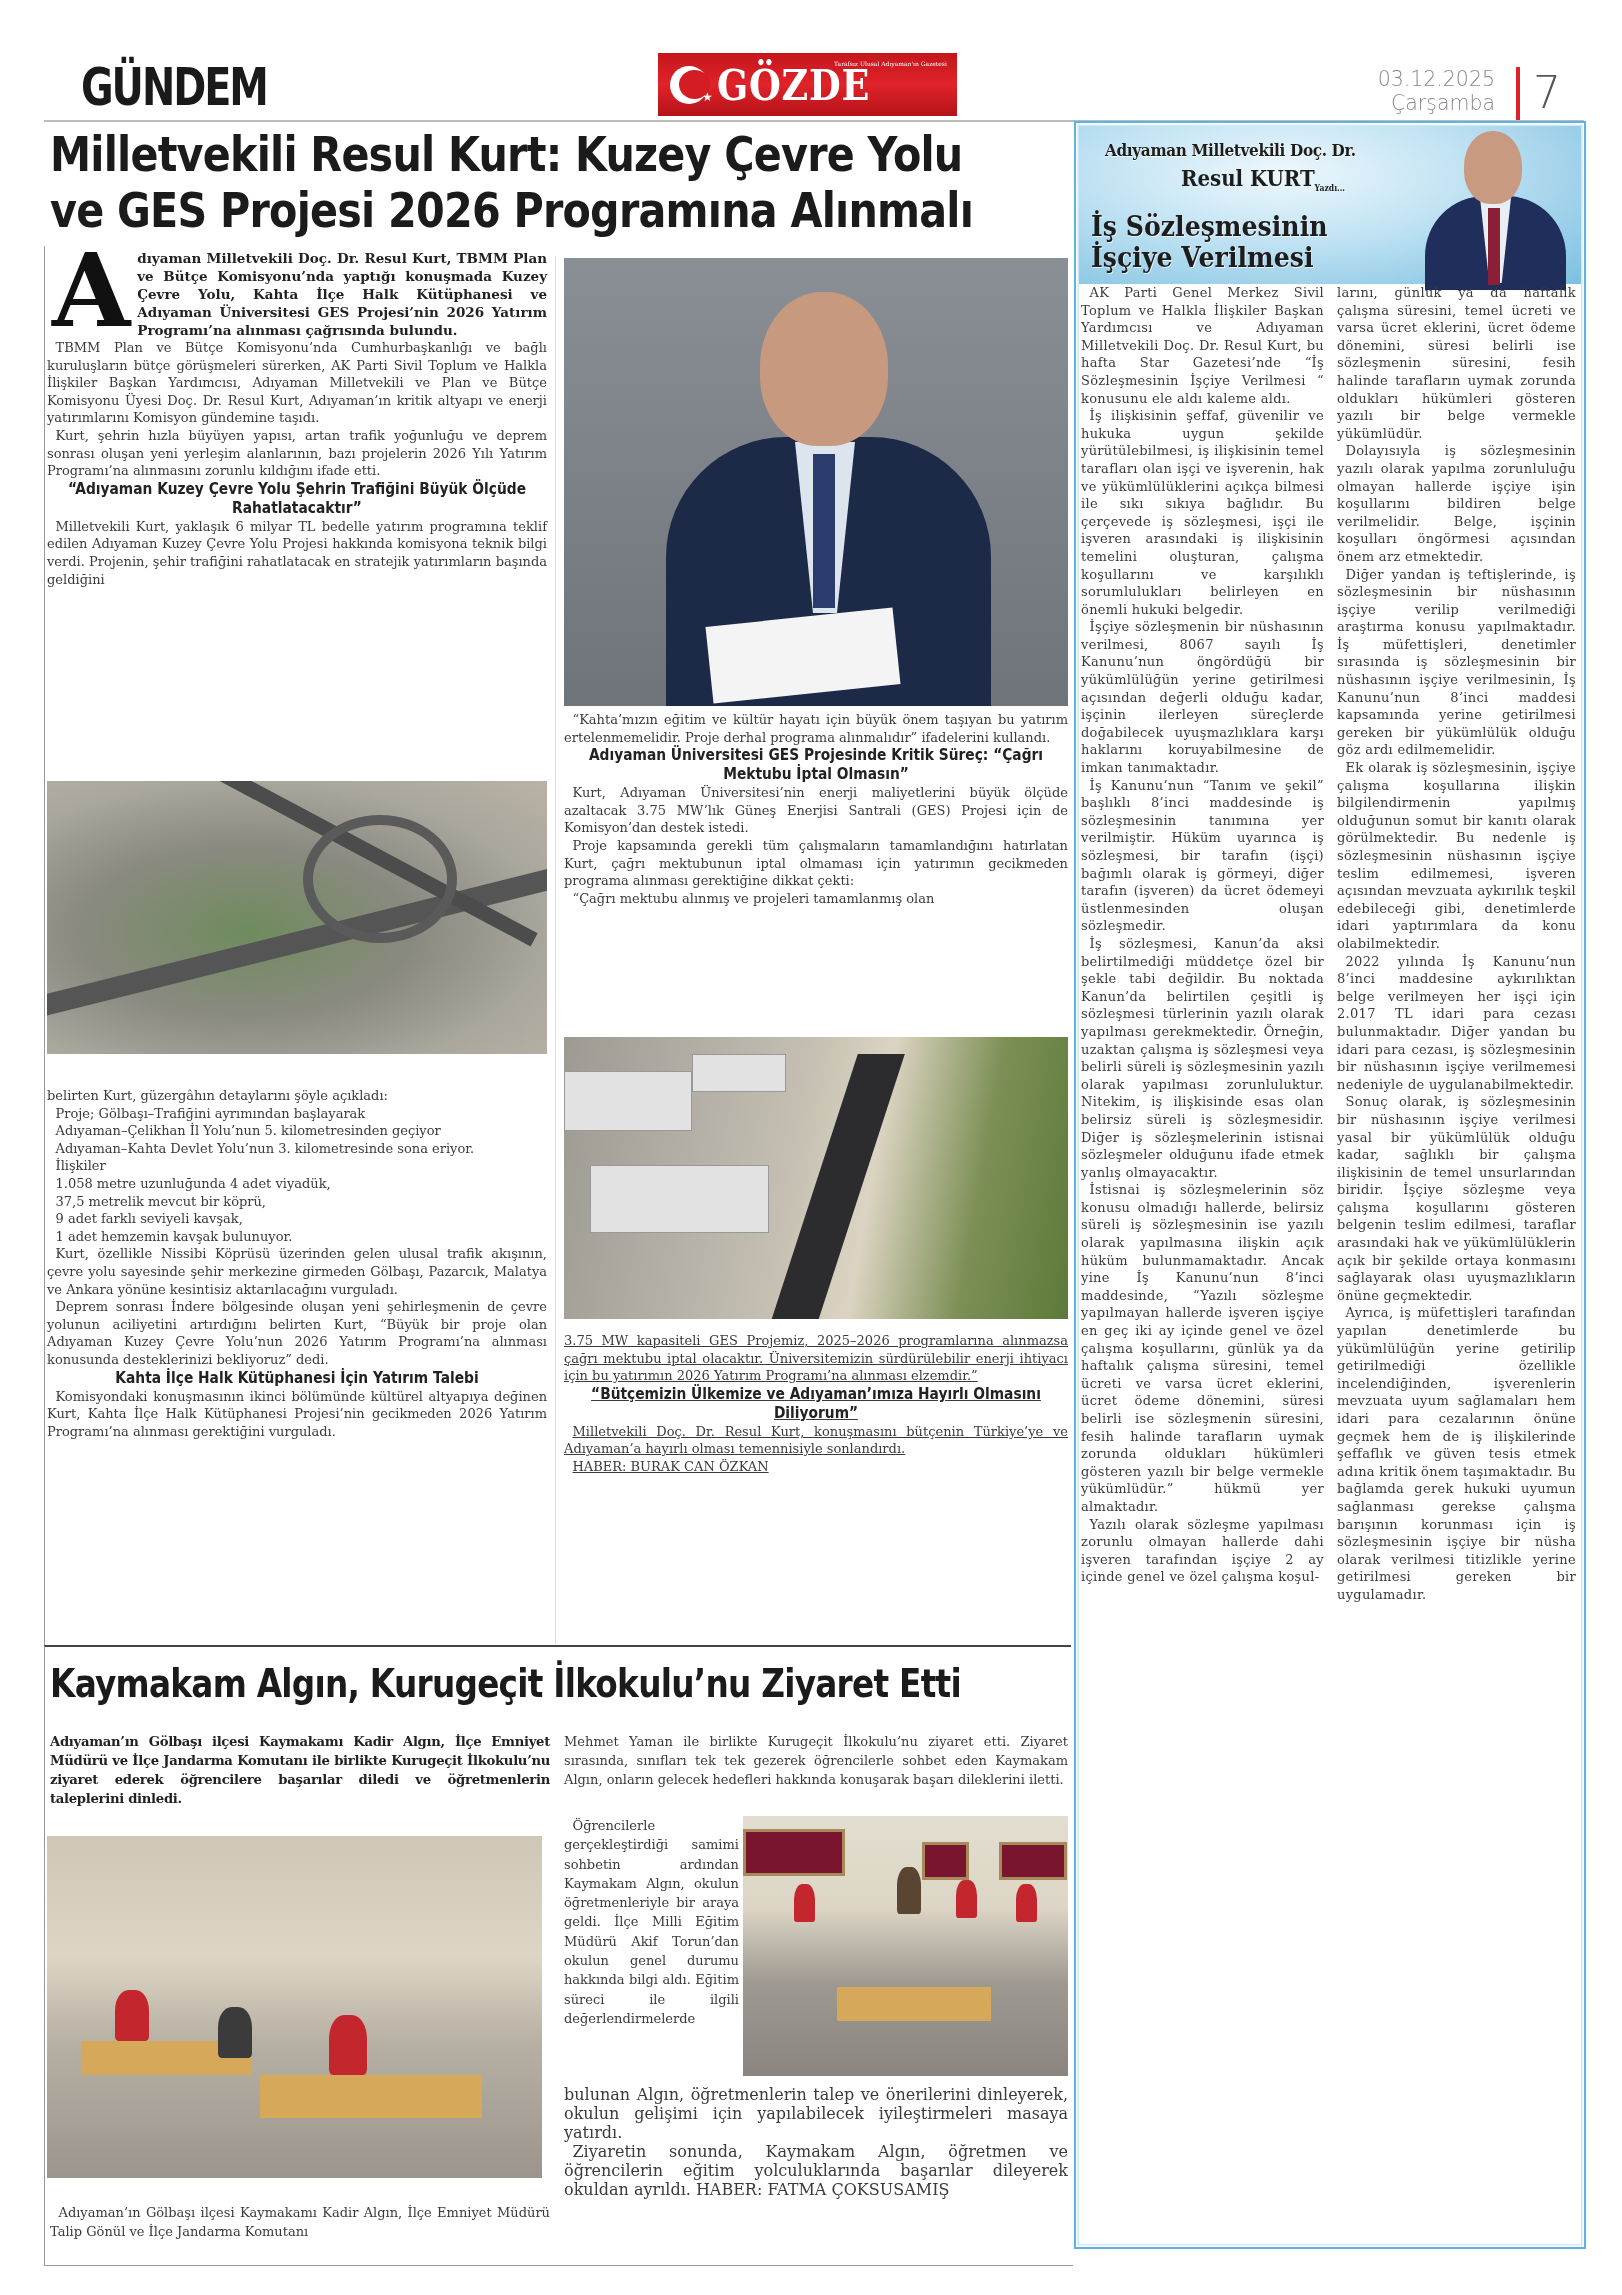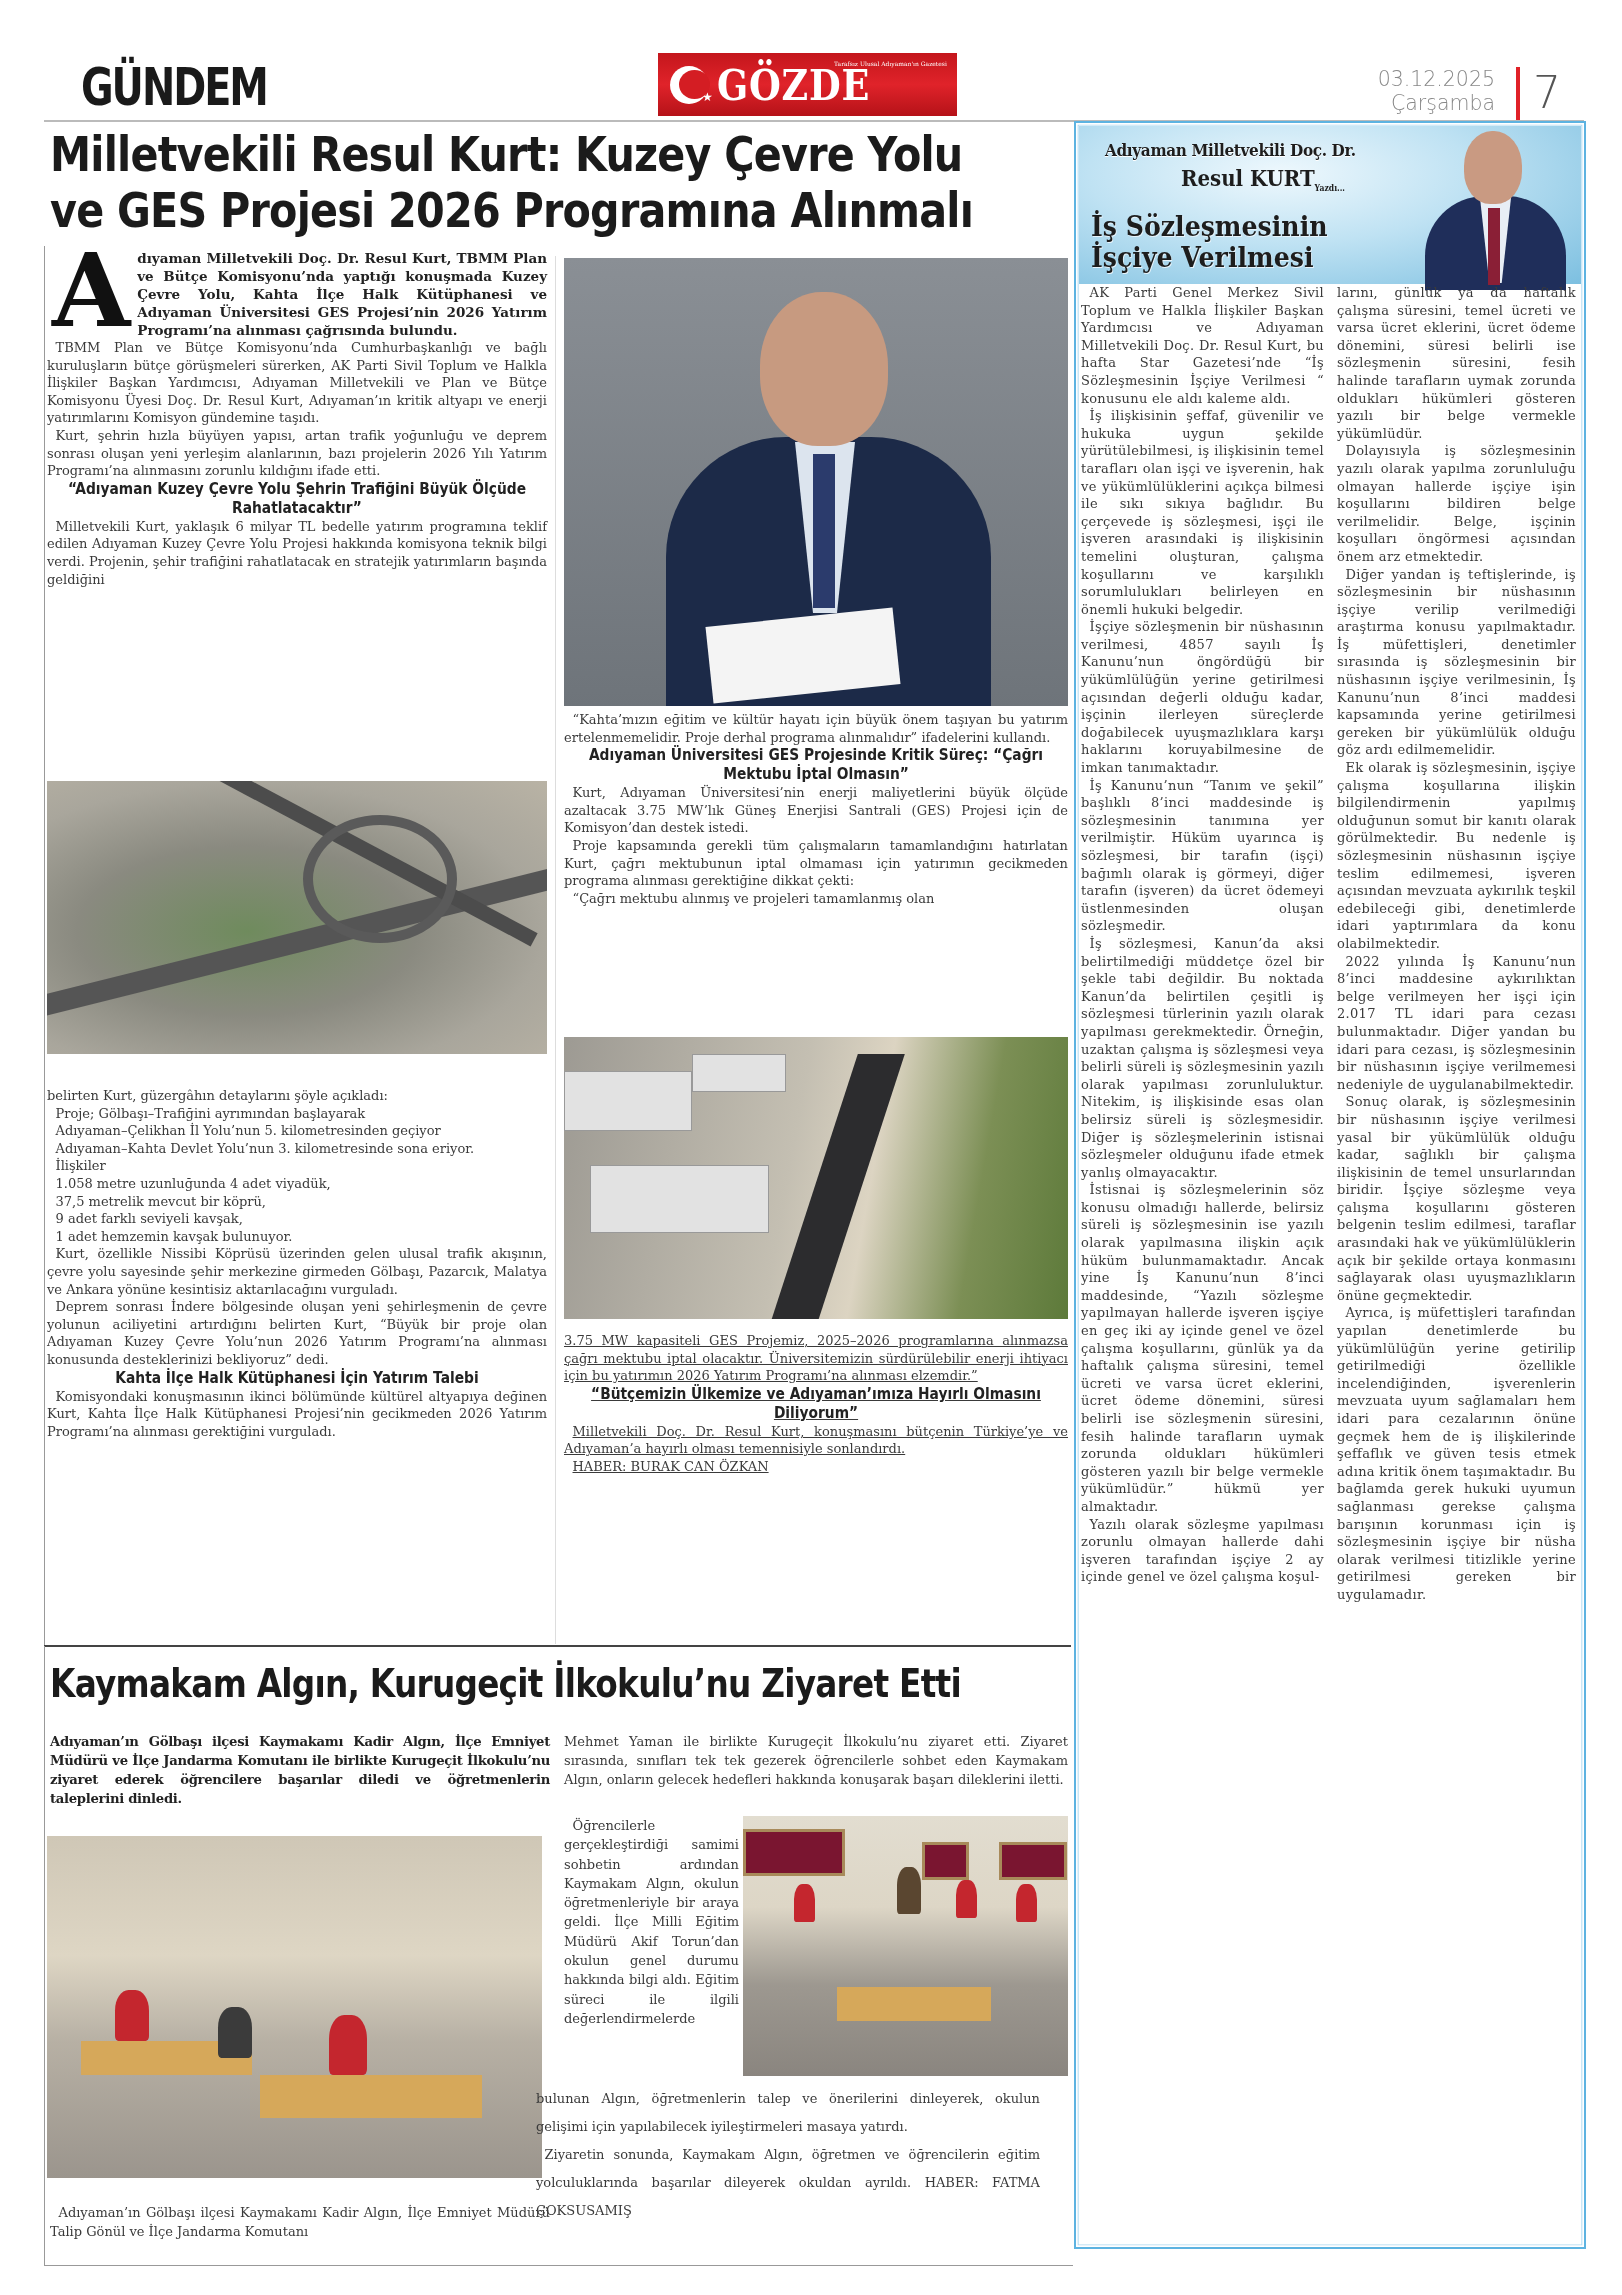--- a/index.html
+++ b/index.html
@@ -73,21 +73,21 @@
   .op-col { font-family: "DejaVu Serif", serif; font-size: 13px; line-height: 17.6px; color: #3a3a3a; text-align: justify; letter-spacing: 0.3px; }
   .op-col p { text-indent: 8.5px; }
   .op-col1 { left: 1081px; top: 284px; width: 243px; }
   .op-col2 { left: 1337px; top: 284px; width: 239px; }
   
   .sep { left: 44px; height: 1.7px; background: #444; }
   .headline2 { left: 50px; top: 1661px; font-family: "DejaVu Sans", sans-serif; font-weight: 900; font-size: 39px; color: #1b1b1b; letter-spacing: -0.9px; transform: scaleX(0.84); transform-origin: left; white-space: nowrap; }
   .b-lede { left: 50px; top: 1732px; width: 500px; font-family: "DejaVu Serif", serif; font-weight: bold; font-size: 13.2px; line-height: 19px; color: #222; text-align: justify; letter-spacing: -0.3px; }
   .b-col2 { left: 564px; top: 1732px; width: 504px; font-size: 13px; line-height: 19px; }
   .b-narrow { left: 564px; top: 1816px; width: 175px; font-size: 13px; line-height: 19.3px; }
-  .b-tail { left: 536px; top: 2085px; width: 504px; font-size: 13px; line-height: 28px; }
+  .b-tail { left: 564px; top: 2085px; width: 504px; font-size: 16px; line-height: 19px; }
   .b-caption { left: 50px; top: 2203px; width: 500px; font-size: 13px; line-height: 19px; }
   .frame-bottom { left: 44px; top: 2265px; width: 1029px; height: 0.9px; background: #999; }
 </style>
 </head>
 <body>
 
 <div class="abs section-title">GÜNDEM</div>
 <div class="abs logo">
   <div class="crescent">
       <span class="star">★</span>
@@ -182,21 +182,21 @@
   <div class="person">
     <div class="b"></div>
       <div class="s"></div>
       <div class="t"></div>
       <div class="h"></div>
   </div>
 </div>
 <div class="abs op-col op-col1">
   <p>AK Parti Genel Merkez Sivil Toplum ve Halkla İlişkiler Başkan Yardımcısı ve Adıyaman Milletvekili Doç. Dr. Resul Kurt, bu hafta Star Gazetesi’nde “İş Sözleşmesinin İşçiye Verilmesi “ konusunu ele aldı kaleme aldı.</p>
   <p>İş ilişkisinin şeffaf, güvenilir ve hukuka uygun şekilde yürütülebilmesi, iş ilişkisinin temel tarafları olan işçi ve işverenin, hak ve yükümlülüklerini açıkça bilmesi ile sıkı sıkıya bağlıdır. Bu çerçevede iş sözleşmesi, işçi ile işveren arasındaki iş ilişkisinin temelini oluşturan, çalışma koşullarını ve karşılıklı sorumlulukları belirleyen en önemli hukuki belgedir.</p>
-  <p>İşçiye sözleşmenin bir nüshasının verilmesi, 4857 sayılı İş Kanunu’nun öngördüğü bir yükümlülüğün yerine getirilmesi açısından değerli olduğu kadar, işçinin ilerleyen süreçlerde doğabilecek uyuşmazlıklara karşı haklarını koruyabilmesine de imkan tanımaktadır.</p>
+  <p>İşçiye sözleşmenin bir nüshasının verilmesi, 8067 sayılı İş Kanunu’nun öngördüğü bir yükümlülüğün yerine getirilmesi açısından değerli olduğu kadar, işçinin ilerleyen süreçlerde doğabilecek uyuşmazlıklara karşı haklarını koruyabilmesine de imkan tanımaktadır.</p>
   <p>İş Kanunu’nun “Tanım ve şekil” başlıklı 8’inci maddesinde iş sözleşmesinin tanımına yer verilmiştir. Hüküm uyarınca iş sözleşmesi, bir tarafın (işçi) bağımlı olarak iş görmeyi, diğer tarafın (işveren) da ücret ödemeyi üstlenmesinden oluşan sözleşmedir.</p>
   <p>İş sözleşmesi, Kanun’da aksi belirtilmediği müddetçe özel bir şekle tabi değildir. Bu noktada Kanun’da belirtilen çeşitli iş sözleşmesi türlerinin yazılı olarak yapılması gerekmektedir. Örneğin, uzaktan çalışma iş sözleşmesi veya belirli süreli iş sözleşmesinin yazılı olarak yapılması zorunluluktur. Nitekim, iş ilişkisinde esas olan belirsiz süreli iş sözleşmesidir. Diğer iş sözleşmelerinin istisnai sözleşmeler olduğunu ifade etmek yanlış olmayacaktır.</p>
   <p>İstisnai iş sözleşmelerinin söz konusu olmadığı hallerde, belirsiz süreli iş sözleşmesinin ise yazılı olarak yapılmasına ilişkin açık hüküm bulunmamaktadır. Ancak yine İş Kanunu’nun 8’inci maddesinde, “Yazılı sözleşme yapılmayan hallerde işveren işçiye en geç iki ay içinde genel ve özel çalışma koşullarını, günlük ya da haftalık çalışma süresini, temel ücreti ve varsa ücret eklerini, ücret ödeme dönemini, süresi belirli ise sözleşmenin süresini, fesih halinde tarafların uymak zorunda oldukları hükümleri gösteren yazılı bir belge vermekle yükümlüdür.” hükmü yer almaktadır.</p>
   <p>Yazılı olarak sözleşme yapılması zorunlu olmayan hallerde dahi işveren tarafından işçiye 2 ay içinde genel ve özel çalışma koşul-</p>
 </div>
 <div class="abs op-col op-col2">
   <div>larını, günlük ya da haftalık çalışma süresini, temel ücreti ve varsa ücret eklerini, ücret ödeme dönemini, süresi belirli ise sözleşmenin süresini, fesih halinde tarafların uymak zorunda oldukları hükümleri gösteren yazılı bir belge vermekle yükümlüdür.</div>
   <p>Dolayısıyla iş sözleşmesinin yazılı olarak yapılma zorunluluğu olmayan hallerde işçiye işin koşullarını bildiren belge verilmelidir. Belge, işçinin koşulları öngörmesi açısından önem arz etmektedir.</p>
   <p>Diğer yandan iş teftişlerinde, iş sözleşmesinin bir nüshasının işçiye verilip verilmediği araştırma konusu yapılmaktadır. İş müfettişleri, denetimler sırasında iş sözleşmesinin bir nüshasının işçiye verilmesinin, İş Kanunu’nun 8’inci maddesi kapsamında yerine getirilmesi gereken bir yükümlülük olduğu göz ardı edilmemelidir.</p>
   <p>Ek olarak iş sözleşmesinin, işçiye çalışma koşullarına ilişkin bilgilendirmenin yapılmış olduğunun somut bir kanıtı olarak görülmektedir. Bu nedenle iş sözleşmesinin nüshasının işçiye teslim edilmemesi, işveren açısından mevzuata aykırılık teşkil edebileceği gibi, denetimlerde idari yaptırımlara da konu olabilmektedir.</p>

